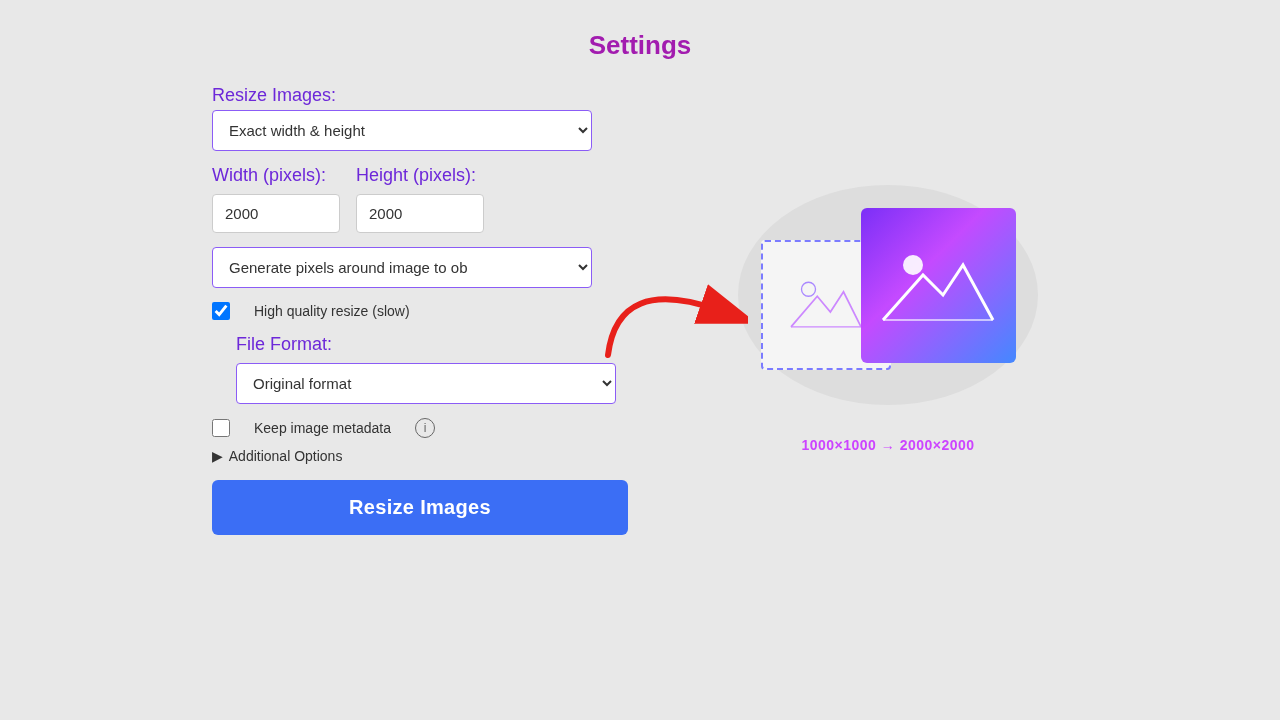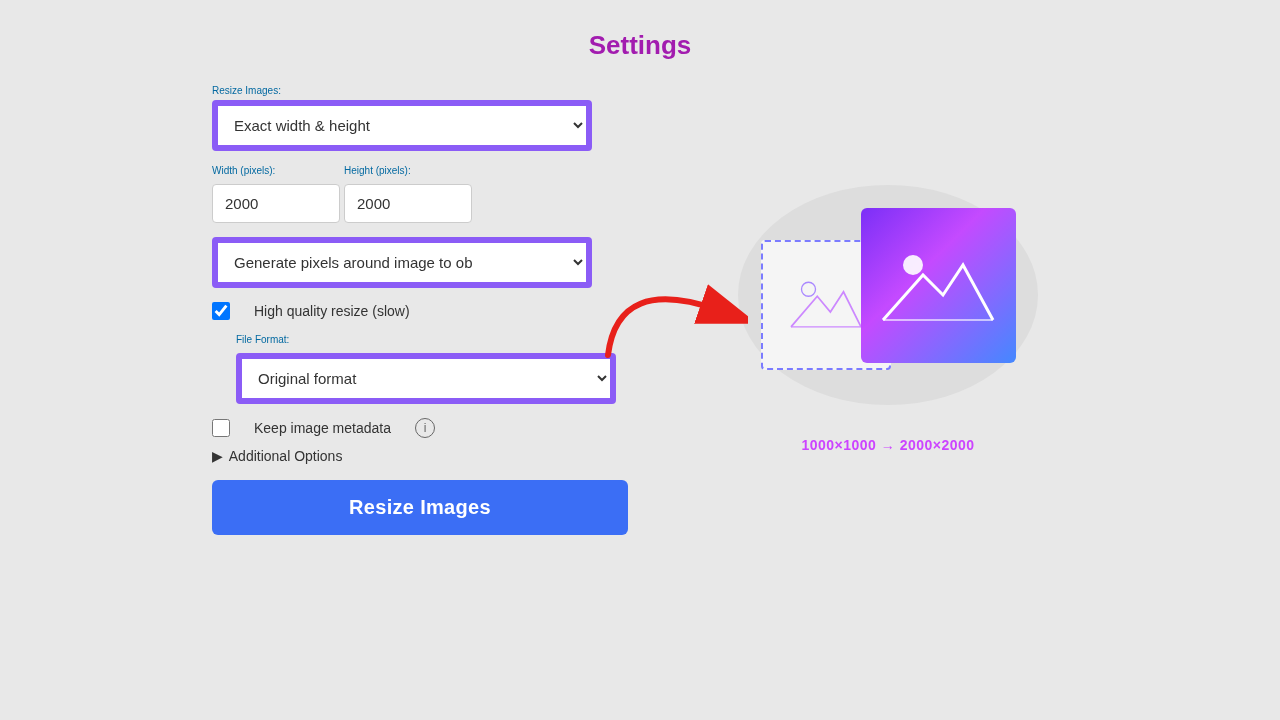--- a/index.html
+++ b/index.html
@@ -25,38 +25,38 @@
       text-align: center;
       margin-bottom: 24px;
       color: #a21caf;
       width: 100%;
       position: absolute;
       top: 30px;
       left: 50%;
       transform: translateX(-50%);
     }
     .field-label {
-      font-size: 10px;
-      color: #0369a1;
+      font-size: 18px;
+      color: #6d28d9;
       margin-bottom: 4px;
     }
     select {
       width: 380px;
       padding: 10px 12px;
-      border: 6px solid #8b5cf6;
+      border: 1px solid #8b5cf6;
       border-radius: 4px;
       background: #fff;
       font-size: 15px;
       color: #333;
       appearance: auto;
       cursor: pointer;
     }
     .dimensions-row {
       display: flex;
-      gap: 4px;
+      gap: 16px;
       align-items: center;
     }
     .dimension-field {
       display: flex;
       flex-direction: column;
       gap: 4px;
     }
     .dimension-field input {
       width: 128px;
       padding: 10px 12px;

